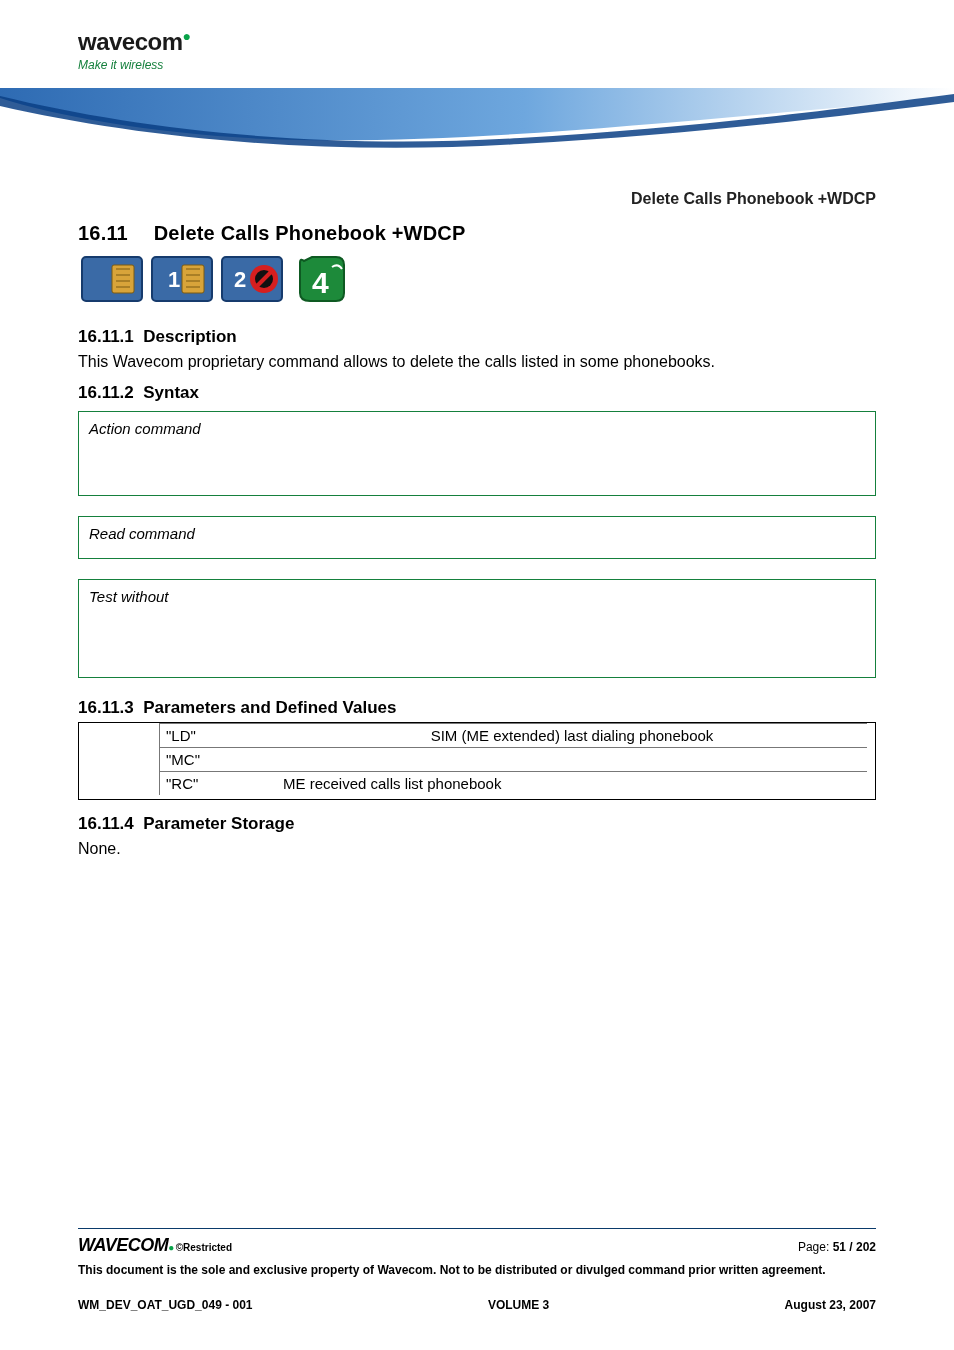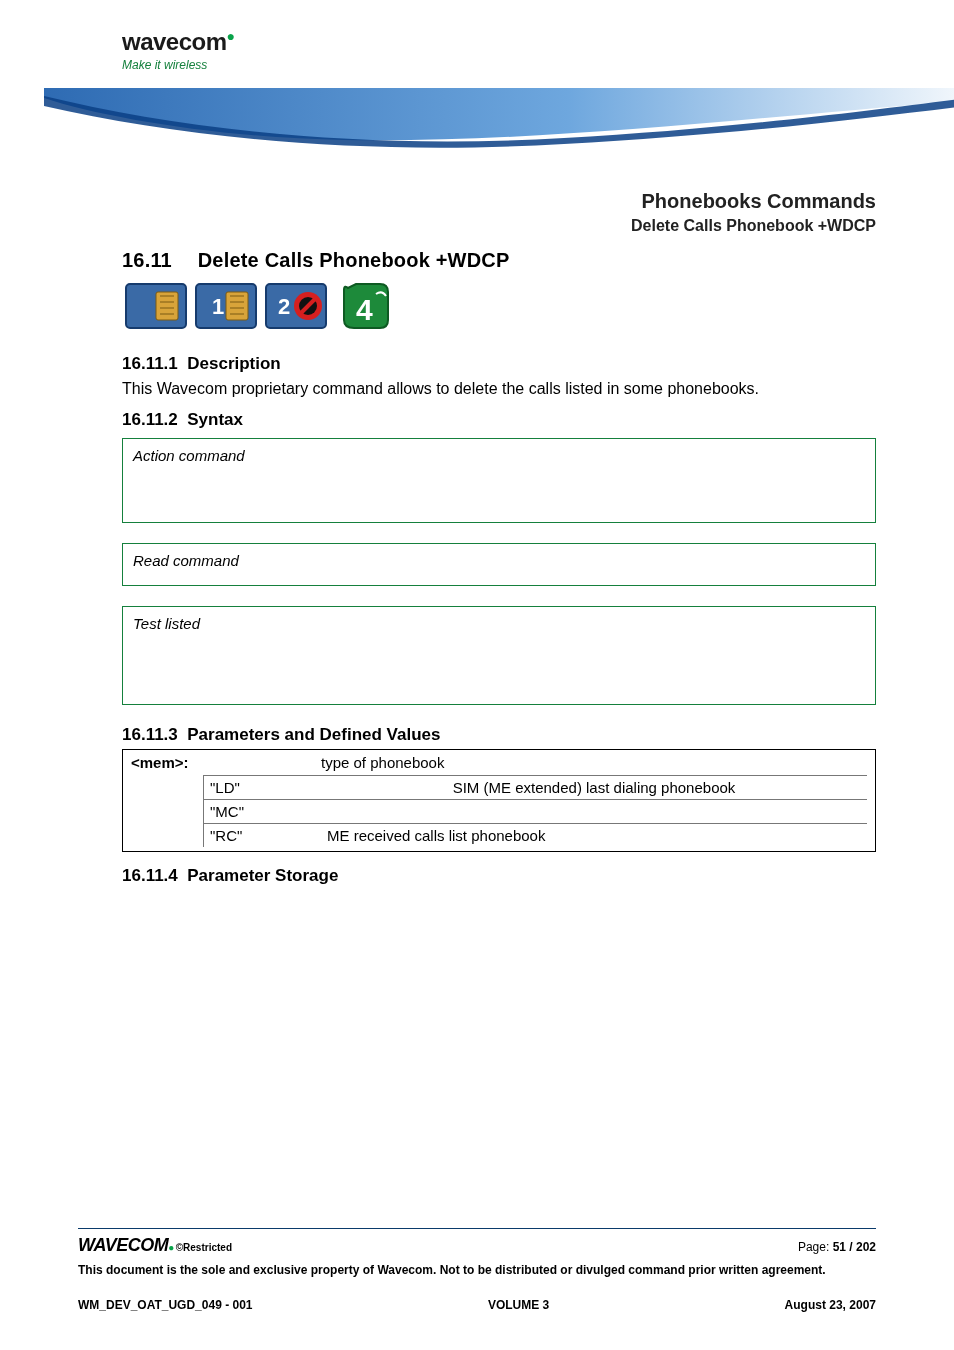--- a/index.html
+++ b/index.html
@@ -1,17 +1,17 @@
 <!DOCTYPE html>
 <html><head>
 <meta charset="utf-8">
 <style>
   * { margin: 0; padding: 0; box-sizing: border-box; }
   html, body { width: 954px; height: 1350px; font-family: Verdana, Arial, sans-serif; background: #fff; color: #000; }
-  .page { position: relative; width: 954px; height: 1350px; padding-left: 44px; }
+  .page { position: relative; width: 954px; height: 1350px; }
 
   
   .header { position: relative; height: 150px; }
   .logo-box { position: absolute; top: 28px; left: 78px; }
   .logo-word { font-family: Arial, sans-serif; font-weight: 900; font-size: 24px; color: #1a1a1a; letter-spacing: -0.5px; }
   .logo-word sup { color: #0aa34a; font-size: 14px; vertical-align: top; }
   .logo-tag { font-family: Arial, sans-serif; font-style: italic; font-size: 12px; color: #15803d; margin-top: 2px; }
   .swoosh { position: absolute; top: 88px; left: 0; width: 954px; height: 70px; }
 
   
@@ -61,21 +61,20 @@
           <stop offset="55%" stop-color="#6ea7de"></stop>
           <stop offset="100%" stop-color="#ffffff"></stop>
         </linearGradient>
       </defs>
       <path d="M0 0 L954 0 L954 10 C700 30 500 55 300 52 C180 50 60 30 0 10 Z" fill="url(#g1)"></path>
       <path d="M0 8 C140 42 320 62 520 50 C700 40 860 18 954 6 L954 14 C840 28 700 46 520 56 C320 68 140 50 0 18 Z" fill="#0b3f85" opacity="0.85"></path>
     </svg>
   </div>
 
   <div class="titles">
-    <div class="t1">Phonebooks Commands</div>
     <div class="t2">Delete Calls Phonebook +WDCP</div>
   </div>
 
   <div class="content">
 
     <h1 class="section">
       <span class="num">16.11</span>
       <span>Delete Calls Phonebook +WDCP</span>
     </h1>
 
@@ -122,33 +121,29 @@
       <span>16.11.2</span>&nbsp;
       <span>Syntax</span>
     </h2>
     <div class="cmd-box tall">
       <span>Action command</span>
     </div>
     <div class="cmd-box short">
       <span>Read command</span>
     </div>
     <div class="cmd-box taller">
-      <span>Test listed</span>
+      <span>Test without</span>
     </div>
 
     <h2 class="sub">
       <span>16.11.3</span>&nbsp;
       <span>Parameters and Defined Values</span>
     </h2>
 
     <div style="border:1px solid #000; padding:0; font-size:15px;">
-      <div style="display:flex; padding:4px 8px 4px 8px;">
-        <div style="width:190px; font-weight:700;">&lt;mem&gt;:</div>
-        <div>type of phonebook</div>
-      </div>
       <div style="display:flex; margin:0 8px;">
         <div style="width:72px;"></div>
         <div style="flex:1;">
           <div style="display:flex; border-top:1px solid #777;">
             <div style="width:118px; border-left:1px solid #777; padding:3px 6px;">"LD"</div>
             <div style="flex:1; padding:3px 6px;text-align:center;">SIM (ME extended) last dialing phonebook</div>
           </div>
           <div style="display:flex; border-top:1px solid #777;">
             <div style="width:118px; border-left:1px solid #777; padding:3px 6px;">"MC"</div>
           </div>
@@ -158,20 +153,21 @@
           </div>
         </div>
       </div>
       <div style="height:4px;"></div>
     </div>
 
     <h2 class="sub" style="margin-top:14px;">
       <span>16.11.4</span>&nbsp;
       <span>Parameter Storage</span>
     </h2>
+    <p class="body">None.</p>
 
   </div>
 
   <div class="footer">
     <hr class="rule">
     <div class="line1">
       <div>
         <span class="brand">
             <span style="text-transform:uppercase; font-style:italic;">wavecom</span>
             <sup>●</sup>

